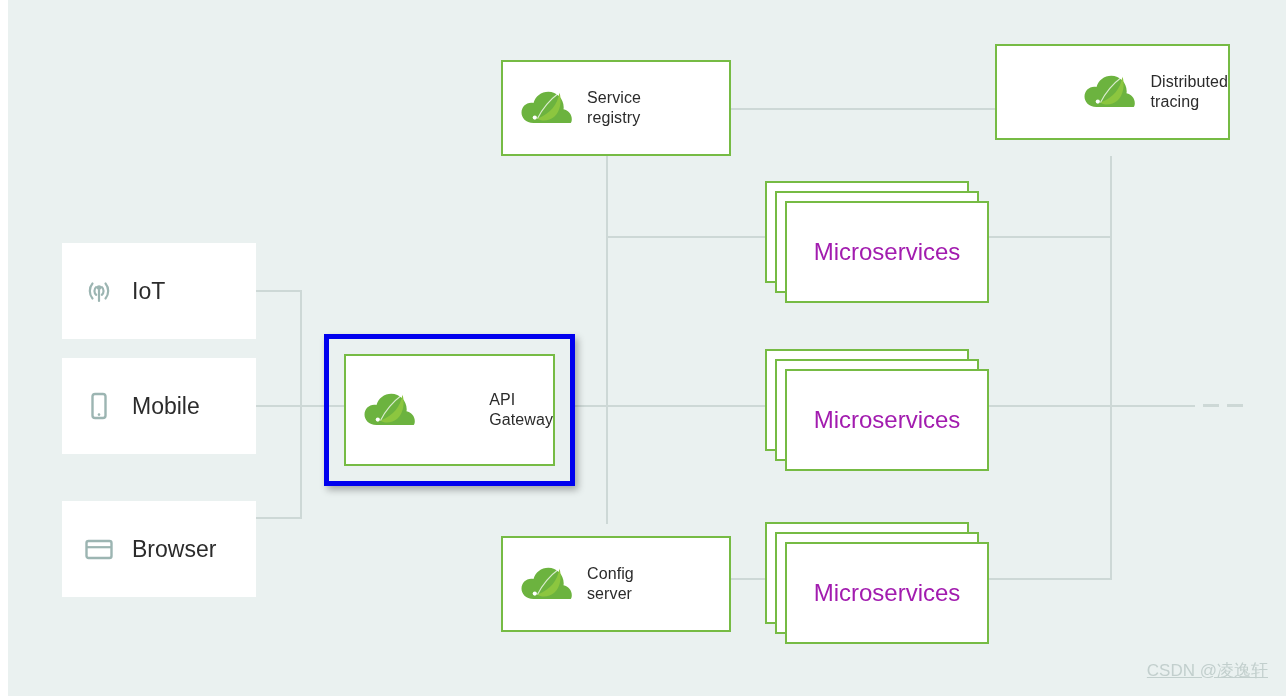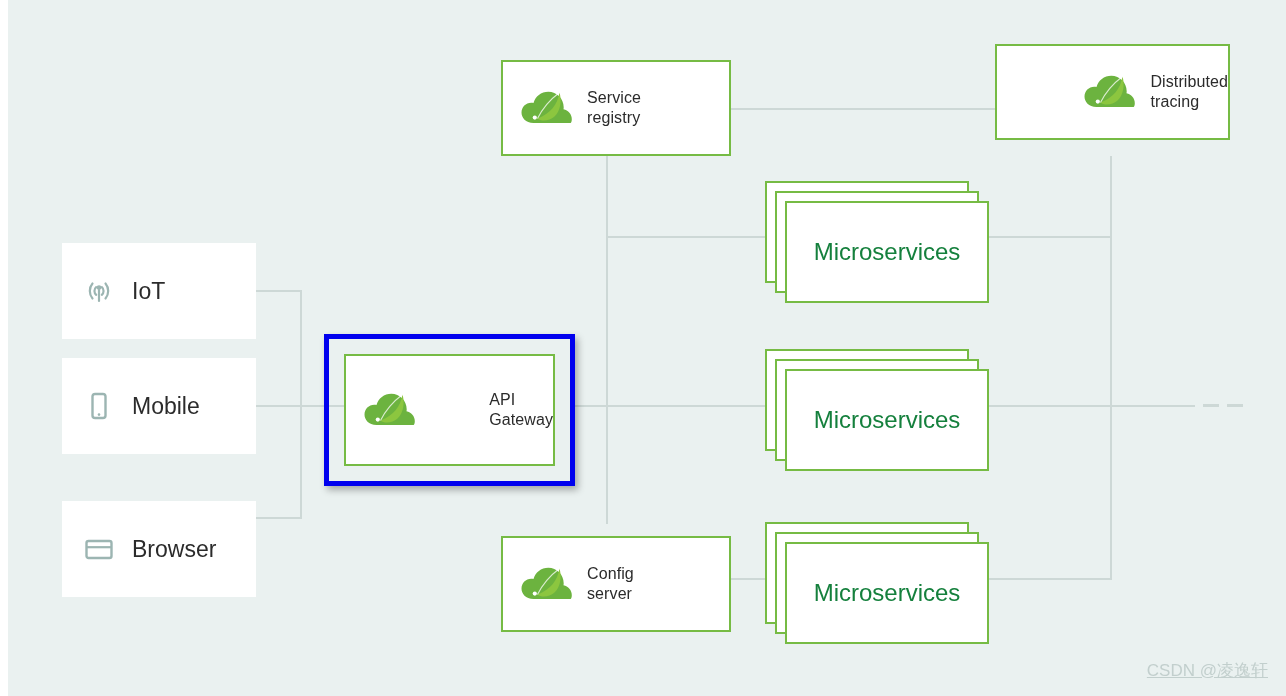--- a/index.html
+++ b/index.html
@@ -111,21 +111,21 @@
   .ms-stack .sheet.s1 { left: 0px;  top: 0px;  }
   .ms-stack .sheet.s2 { left: 10px; top: 10px; }
   .ms-stack .sheet.s3 {
     left: 20px; top: 20px;
     display: flex;
     align-items: center;
     justify-content: center;
   }
   .ms-label {
     font-size: 24px;
-    color: #15803d;
+    color: #a21caf;
     font-family: "Liberation Sans", sans-serif;
   }
 
   
   #api-gateway-highlight {
     position: absolute;
     left: 324px;
     top: 334px;
     width: 251px;
     height: 152px;

